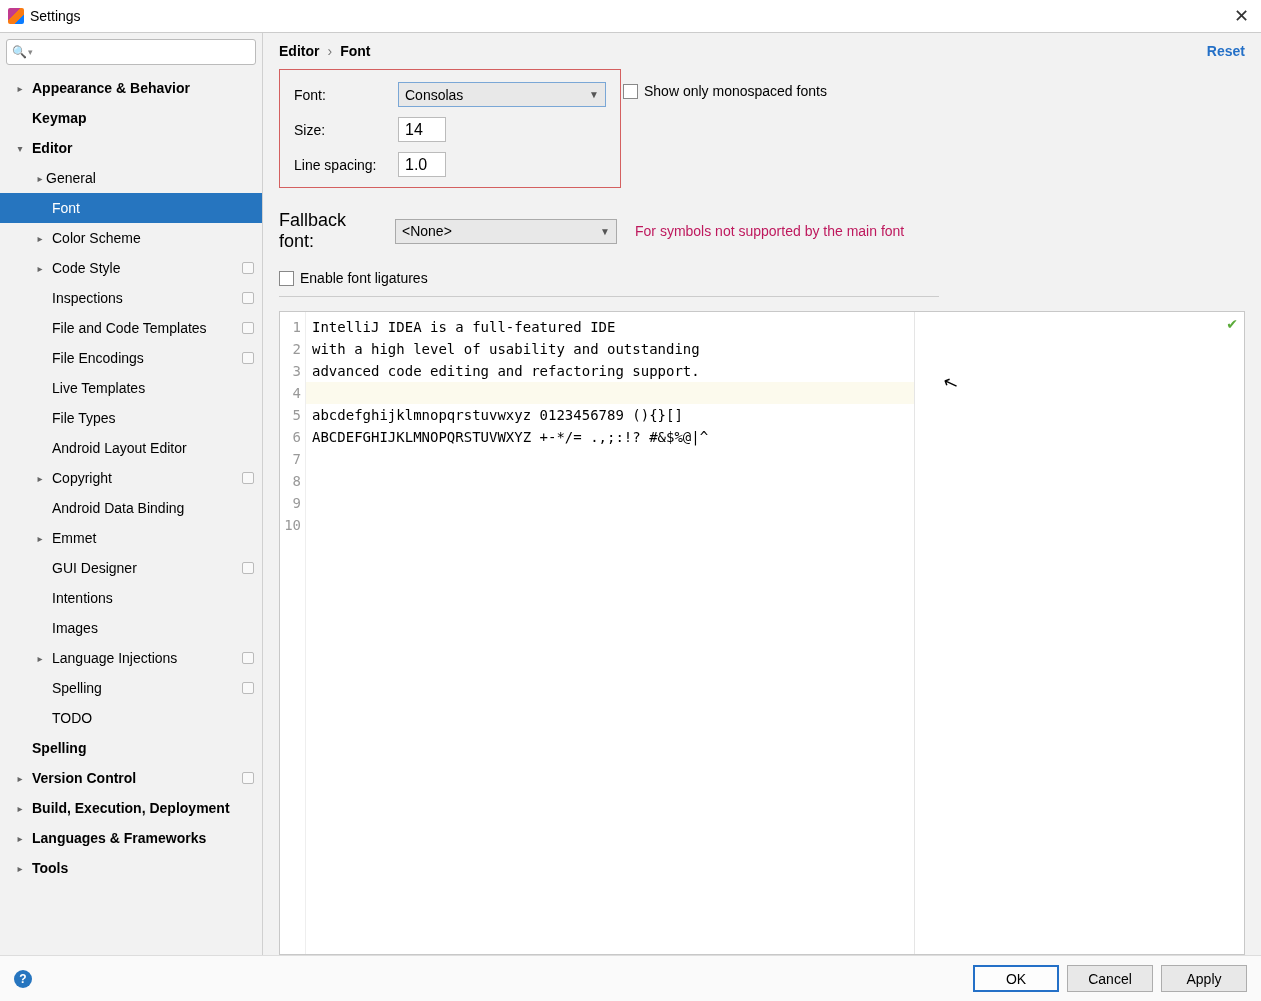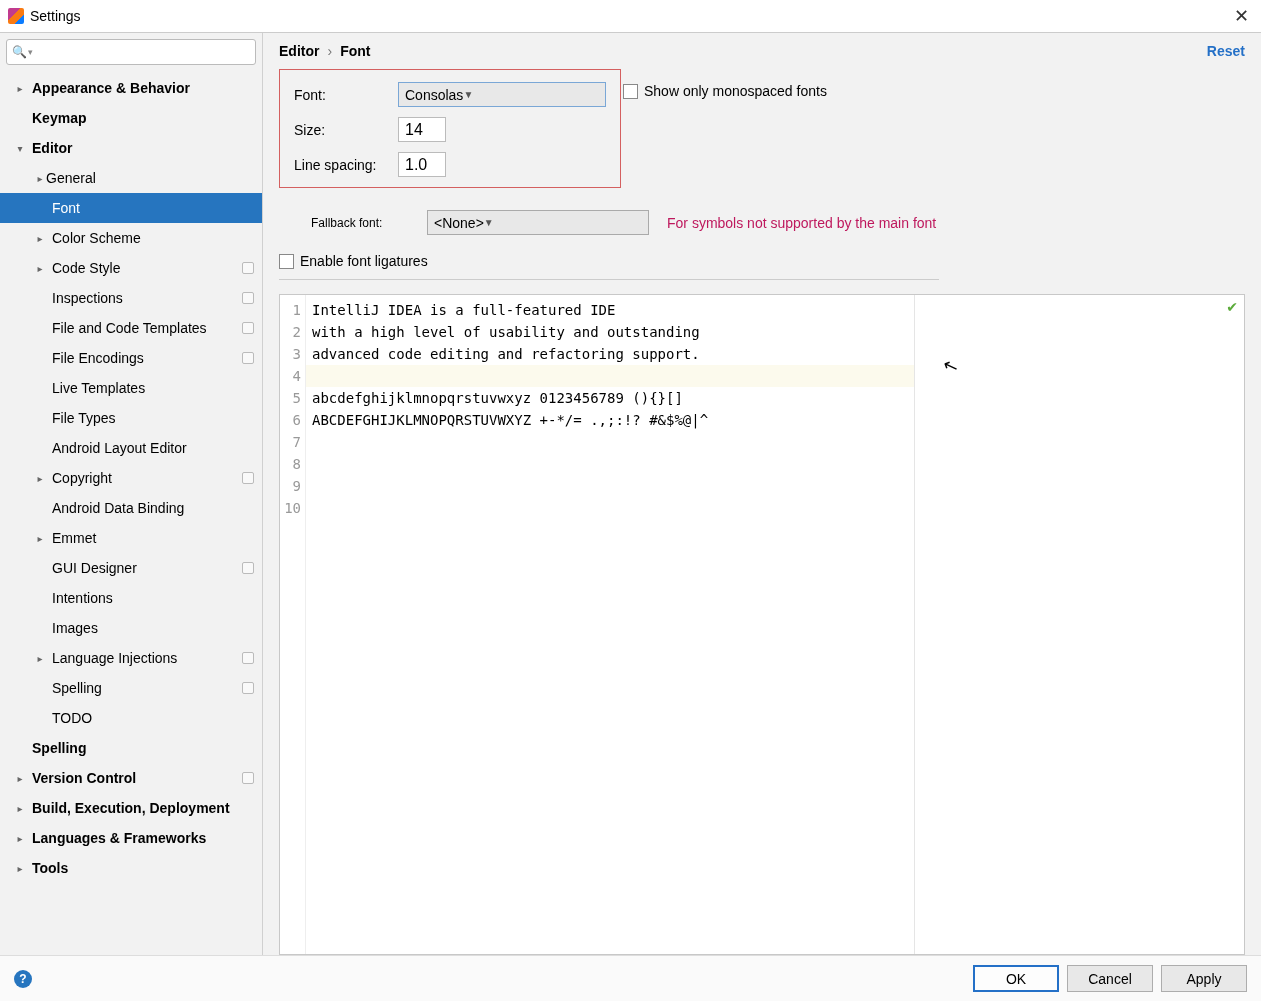--- a/index.html
+++ b/index.html
@@ -107,21 +107,21 @@
     grid-template-columns: 104px 1fr;
     row-gap: 10px;
     align-items: center;
     position: relative;
   }
   .form-label { font-size: 14px; }
   .combo {
     height: 25px;
     border: 1px solid #7aa7d6;
     background: #e8e8e8;
-    display: flex; align-items: center; 
+    display: flex; align-items: center; justify-content: space-between;
     padding: 0 6px;
     font-size: 14px;
     cursor: pointer;
   }
   .combo .chev { font-size:10px; color:#555;}
   .text-input {
     height: 25px;
     width: 48px;
     border: 1px solid #bbb;
     background: #fff;
@@ -139,21 +139,21 @@
   .checkbox {
     width: 15px; height: 15px;
     border: 1px solid #888;
     background: #fff;
     display:inline-block;
   }
   .fallback-row {
     display: flex; align-items: center; gap: 12px;
     margin: 22px 0 0 16px;
   }
-  .fallback-label { width: 104px; font-size:12px;margin-left:32px;}
+  .fallback-label { width: 104px; font-size:18px;}
   .combo.gray { border: 1px solid #aaa; width:222px;}
   .fallback-hint { color: #be185d; font-size:14px; margin-left: 6px;}
   .ligatures-row {
     display: flex; align-items: center; gap: 6px;
     margin: 18px 0 0 16px;
     font-size: 14px;
   }
   .divider { border-top:1px solid #ccc; margin: 10px 0 0 16px; width: 660px;}
   .restore-btn {
     margin: 14px 0 0 16px;

